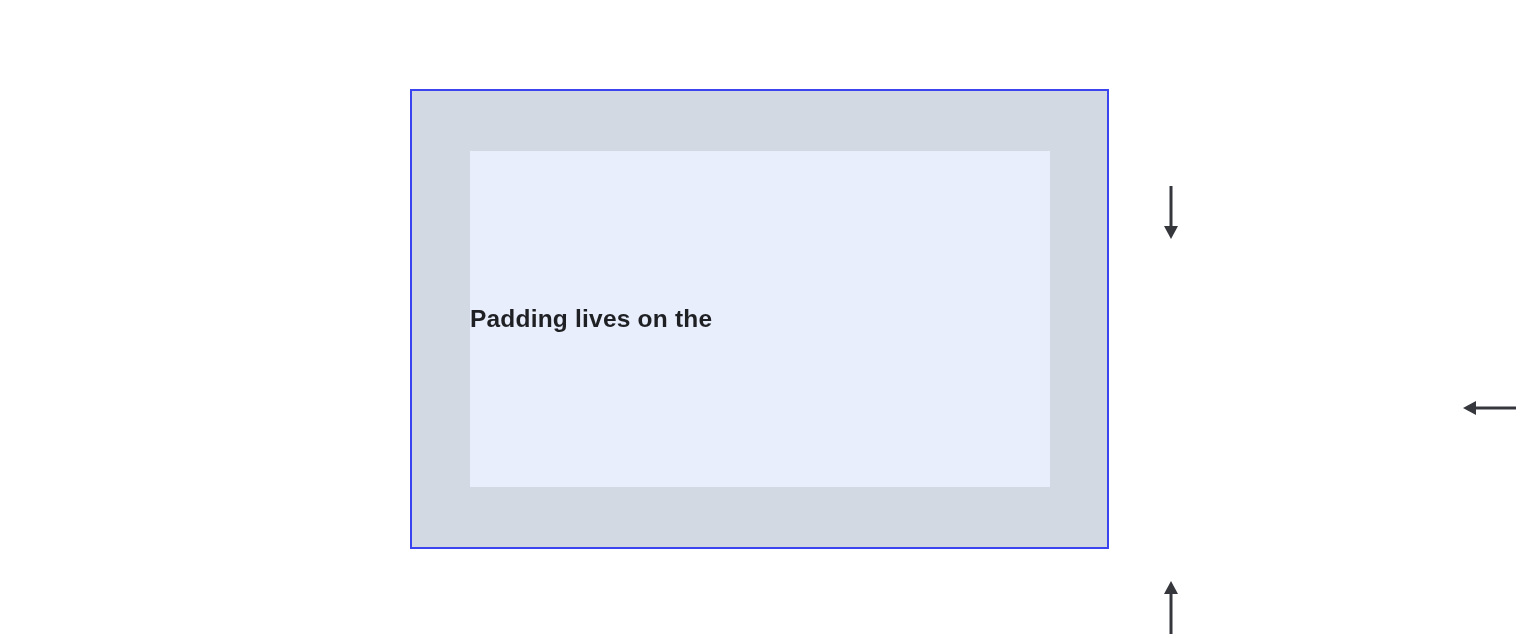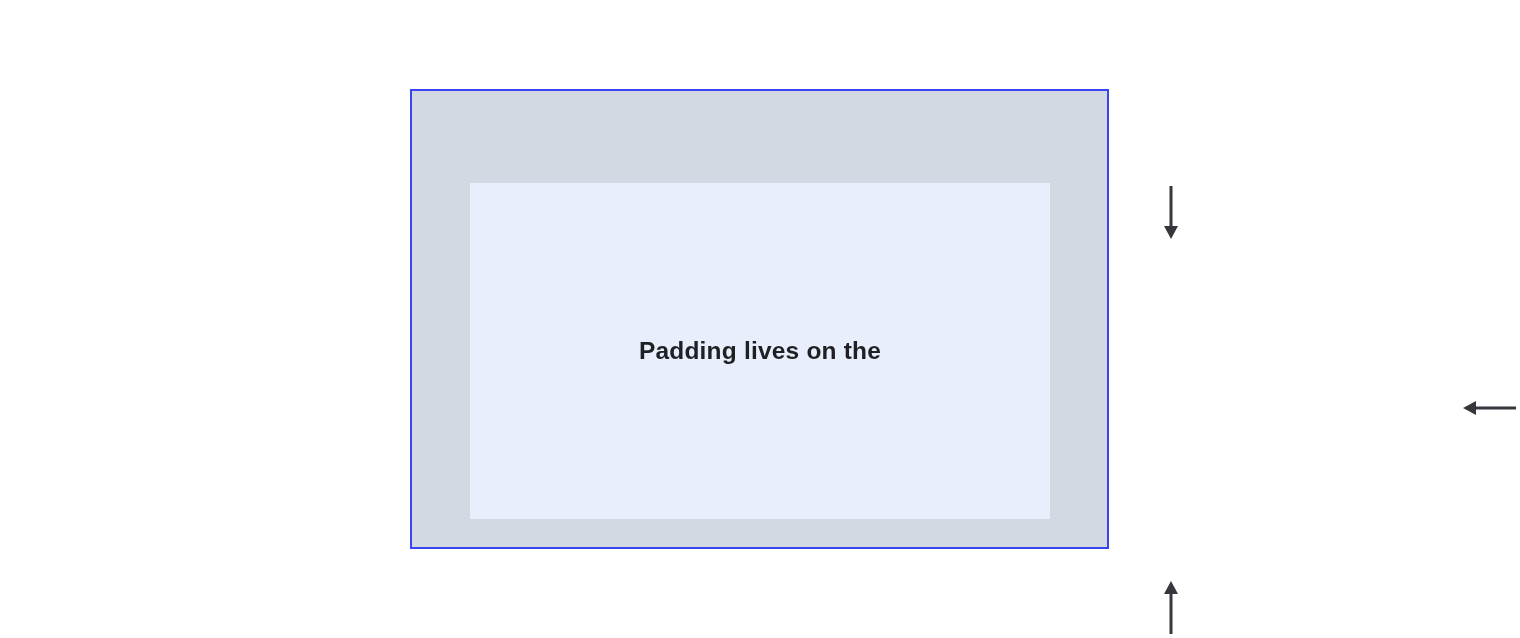--- a/index.html
+++ b/index.html
@@ -26,22 +26,21 @@
   }
   .inner-box {
     position: absolute;
     left: 470px;
     top: 151px;
     width: 580px;
     height: 336px;
     background: var(--inner-fill, #e8eefc);
     display: flex;
     align-items: center;
-    justify-content: center;
-    margin-top: 32px;
+    justify-content: flex-start;
   }
   .label {
     color: var(--text-color, #1f2023);
     font-weight: 700;
     font-size: 24.5px;
     line-height: 32px;
     text-align: left;
     letter-spacing: 0.2px;
   }
   .arrow {

